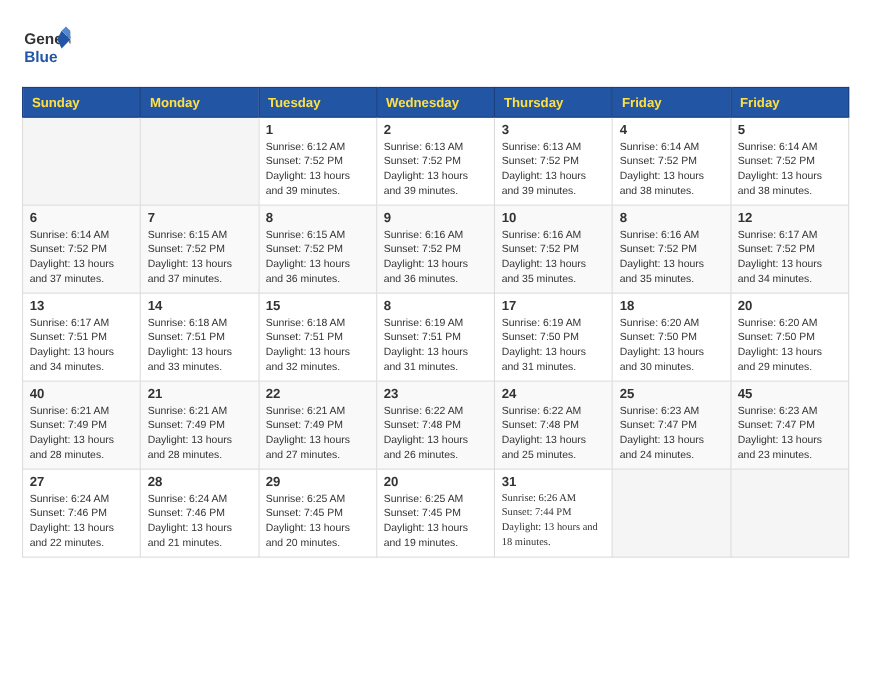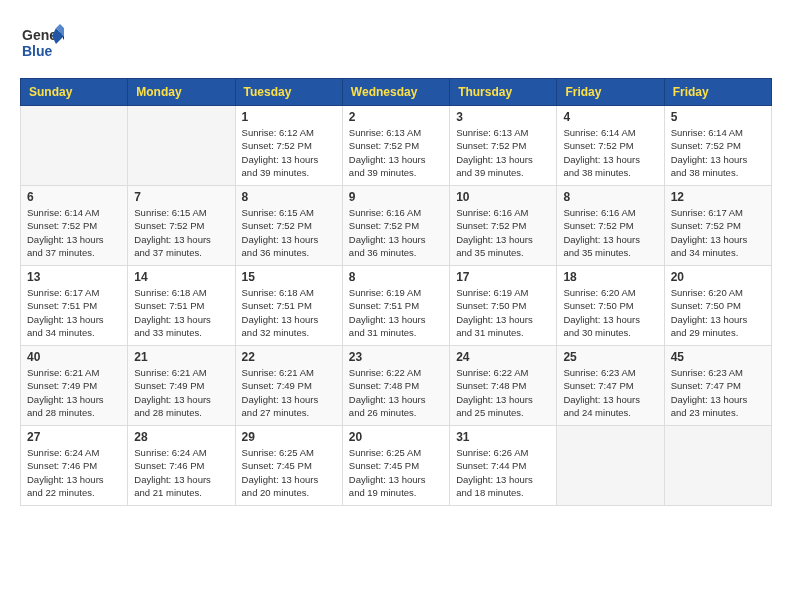--- a/index.html
+++ b/index.html
@@ -296,21 +296,21 @@
 Daylight: 13 hours and 20 minutes.</div>
         </td>
         <td>
           <span class="day-number">20</span>
           <div class="day-info" style="white-space: pre-line;">Sunrise: 6:25 AM
 Sunset: 7:45 PM
 Daylight: 13 hours and 19 minutes.</div>
         </td>
         <td>
           <span class="day-number">31</span>
-          <div class="day-info" style="white-space: pre-line;">Sunrise: 6:26 AM
+          <div class="day-info" style="white-space: pre-line; font-family: Liberation Serif, serif;">Sunrise: 6:26 AM
 Sunset: 7:44 PM
 Daylight: 13 hours and 18 minutes.</div>
         </td>
         <td class="empty"></td>
         <td class="empty"></td>
       </tr>
     </tbody>
 </table>
 
 </body></html>

